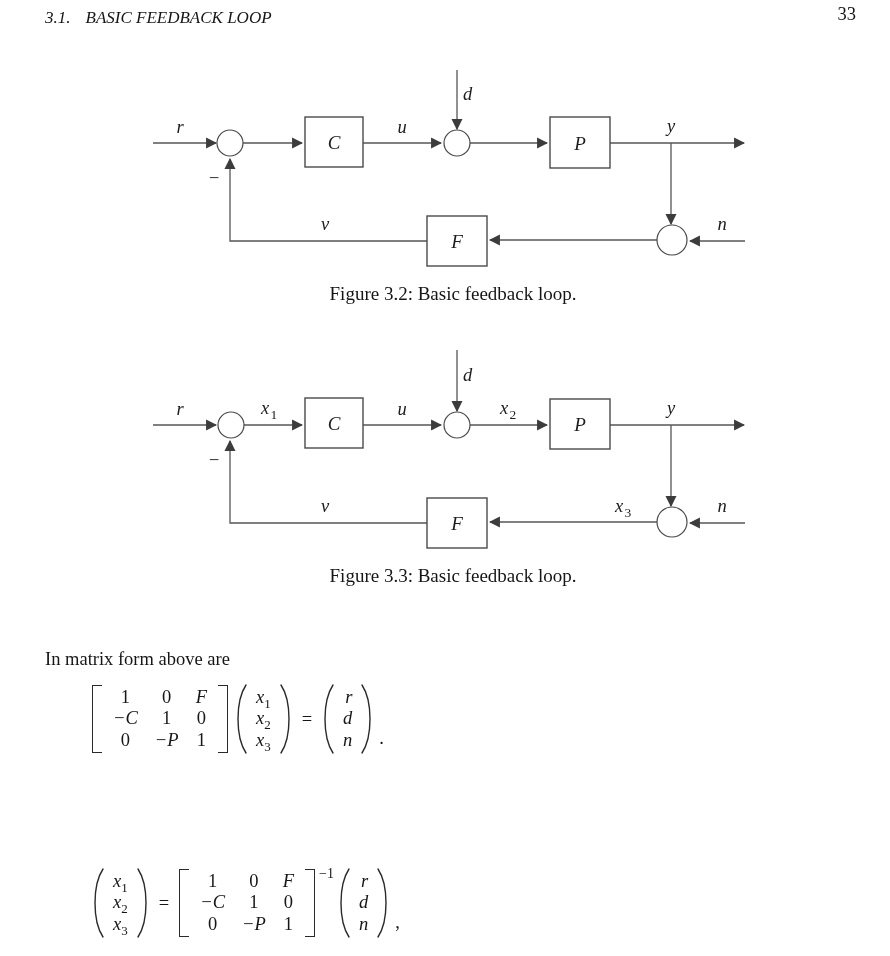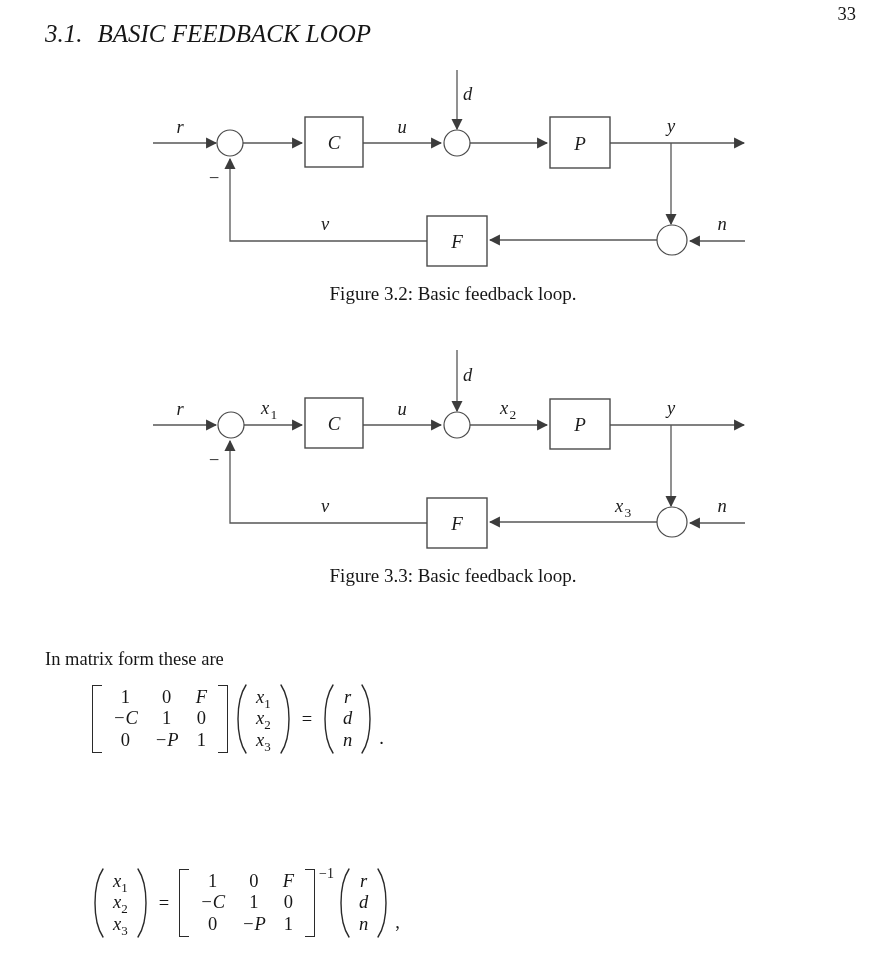--- a/index.html
+++ b/index.html
@@ -4,21 +4,21 @@
 <style>
   html,body { margin:0; padding:0; }
   body {
     width:890px; height:956px; position:relative; overflow:hidden;
     background:#ffffff; color:#161616;
     font-family:"Liberation Serif","DejaVu Serif",serif;
   }
   .abs { position:absolute; }
 
   
-  #header-left { left:45px; top:20px; font-style:italic; font-size:25px; }
+  #header-left { left:45px; top:8px; font-style:italic; font-size:17px; }
   #header-left .gapword { margin-left:15px; }
   #header-right { right:34px; top:4px; font-size:18.5px; }
 
   
   svg.diagram { position:absolute; left:140px; width:620px; }
   #diagram1 { top:60px; height:230px; }
   #diagram2 { top:340px; height:250px; }
   svg.diagram line, svg.diagram polyline { stroke:#565656; stroke-width:1.3; fill:none; }
   svg.diagram rect.box { fill:#fff; stroke:#4a4a4a; stroke-width:1.4; }
   svg.diagram circle.sum { fill:#fff; stroke:#4a4a4a; stroke-width:1.2; }
@@ -41,21 +41,21 @@
   
   .eq { position:absolute; display:flex; align-items:center; height:76px; }
   #eq1 { left:92px; top:681px; }
   #eq2 { left:92px; top:865px; }
   .bkt { width:9px; align-self:stretch; margin:4px 0; }
   .bkt.l { border-left:1.7px solid #2a2a2a; border-top:1.7px solid #2a2a2a; border-bottom:1.7px solid #2a2a2a; }
   .bkt.r { border-right:1.7px solid #2a2a2a; border-top:1.7px solid #2a2a2a; border-bottom:1.7px solid #2a2a2a; }
   .mat { display:grid; grid-template-columns:repeat(3,auto); column-gap:17px;
          padding:0 11px; align-self:center; }
   .mat > span { text-align:center; font-size:18.5px; line-height:21.5px; }
-  .vec { display:flex; flex-direction:column; justify-content:center; padding:0 8px; }
+  .vec { display:flex; flex-direction:column; justify-content:center; padding:0 8px;align-items:flex-end; }
   .vcell { font-size:18.5px; line-height:21.5px; text-align:center; }
   sub { font-size:13px; line-height:0; }
   .eqs { font-size:18.5px; margin:0 10px; }
   .endmark { align-self:flex-end; margin:0 0 8px 6px; font-size:18.5px; }
   .exp { align-self:flex-start; font-size:14px; margin:1px 4px 0 4px; }
   svg.par { width:13px; height:74px; flex:none; }
   svg.par path { stroke:#2a2a2a; stroke-width:1.4; fill:none; stroke-linecap:round; }
   .mgap { margin-left:7px; }
 </style>
 </head>
@@ -139,21 +139,21 @@
   <text class="subt" x="509.5" y="418.5">2</text>
   <text class="mid" x="671" y="414">y</text>
   <text x="615" y="512">x</text>
   <text class="subt" x="624.5" y="516.5">3</text>
   <text class="mid" x="722" y="512">n</text>
   <text class="mid" x="325" y="512">v</text>
   <text class="mid" x="214" y="466">−</text>
 </svg>
 <div class="figcap" id="caption33">Figure 3.3: Basic feedback loop.</div>
 
-<div class="abs" id="intro-line">In matrix form these are</div>
+<div class="abs" id="intro-line">In matrix form above are</div>
 
 <div class="eq" id="eq1">
   <span class="bkt l"></span>
   <span class="mat">
     <span>1</span>
     <span>0</span>
     <span class="it">F</span>
     <span class="it">−C</span>
     <span>1</span>
     <span>0</span>

